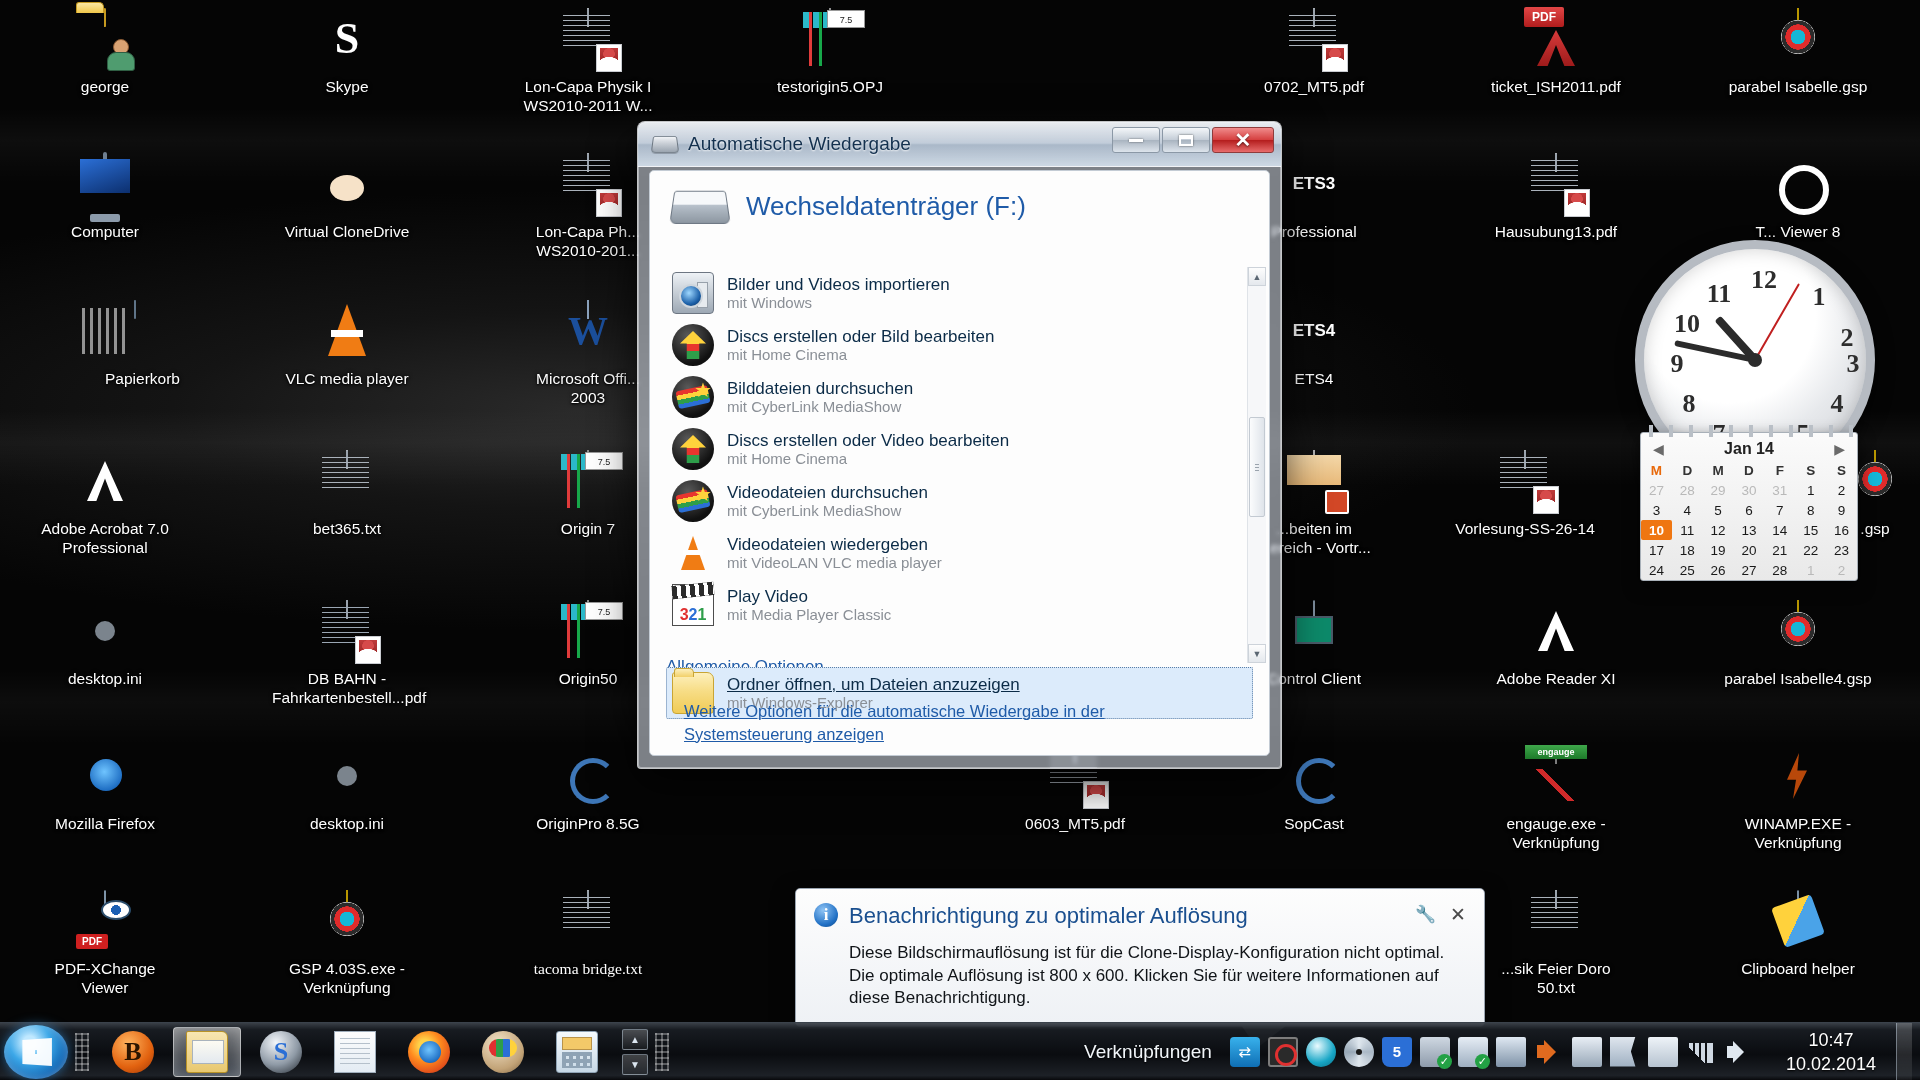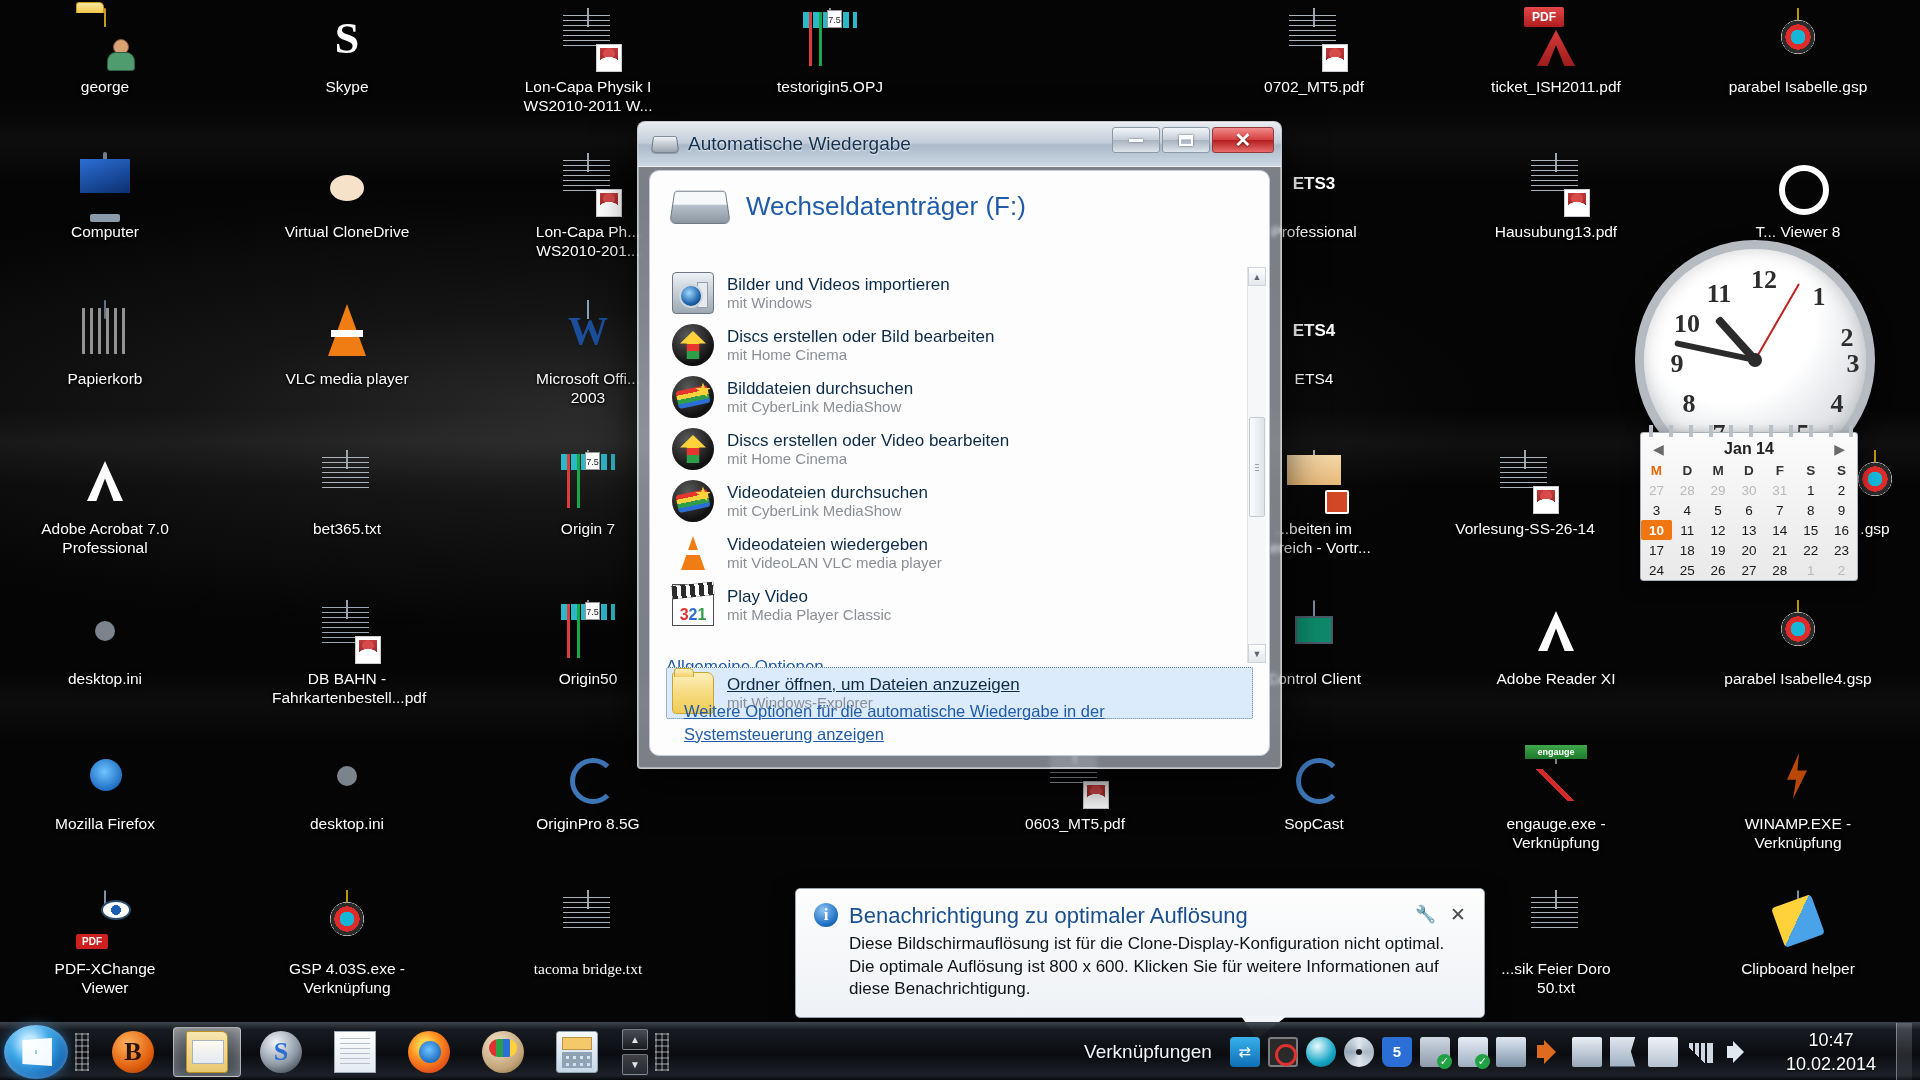--- a/index.html
+++ b/index.html
@@ -107,21 +107,21 @@
       background:radial-gradient(circle at 45% 40%,#6fc4ff,#1f6fc4 70%,#10396b);}
   .ic-gear{border-radius:50%;background:radial-gradient(circle at 40% 35%,#eceff2,#9fa8b2 70%,#6c757e);
       box-shadow:inset 0 0 0 8px #c3cad1;}
   .ic-gear::after{content:"";position:absolute;left:21px;top:21px;width:20px;height:20px;border-radius:50%;background:#7b848d;}
   .ic-origin{background:#fff;border:1px solid #8e8e8e;}
   .ic-origin .g{position:absolute;left:4px;top:4px;right:4px;bottom:4px;
       background:
         linear-gradient(90deg,transparent 0 6px,#e03b3b 6px 9px,transparent 9px 16px,#17a84a 16px 19px,transparent 19px 100%),
         repeating-linear-gradient(90deg,#2bb8c9 0 6px,transparent 6px 10px) ;
       background-size:100% 100%, 100% 16px; background-repeat:no-repeat;}
-  .ic-origin .grid{position:absolute;left:28px;top:2px;width:15px;height:18px;background:#fff;border:1px solid #999;
+  .ic-origin .grid{position:absolute;left:28px;top:2px;width:38px;height:18px;background:#fff;border:1px solid #999;
       font-size:9px;color:#222;line-height:18px;text-align:center;text-shadow:none;}
   .ic-gsp{background:linear-gradient(180deg,#ffe400,#f2c400);border:1px solid #b89700;}
   .ic-gsp::after{content:"";position:absolute;left:14px;top:12px;width:34px;height:34px;border-radius:50%;
       background:radial-gradient(circle at 50% 50%, #15b6d6 0 30%, #e02b2b 31% 52%, #2b2b2b 53% 68%, #d9d9d9 69% 100%);}
   .ic-teamviewer{border-radius:8px;background:linear-gradient(180deg,#2aa6e8,#0b6fb5);}
   .ic-teamviewer::after{content:"";position:absolute;left:12px;top:12px;width:38px;height:38px;border-radius:50%;
       border:6px solid #fff;}
   .ic-ets{background:linear-gradient(180deg,#17a352,#0c6c35);border-radius:4px;}
   .ic-ets .t{position:absolute;inset:0;color:#fff;font-size:17px;font-weight:bold;line-height:62px;text-align:center;text-shadow:none;}
   .ic-sopcast{border-radius:50%;background:radial-gradient(circle at 40% 32%,#fdfdfd,#bfc8d2 60%,#7d8793);}
@@ -211,21 +211,21 @@
      background:linear-gradient(180deg,#f4f7fa,#c3ccd6 50%,#a9b4c0 51%,#dde4ec);
      display:flex;align-items:center;justify-content:center;cursor:pointer;}
   .wbtn.close{width:62px;border-color:#8f3b3b;
      background:linear-gradient(180deg,#f08b8b,#d64141 48%,#b51f1f 52%,#e86b6b);}
   .wbtn .mini{width:14px;height:3px;background:#fff;box-shadow:0 0 2px rgba(0,0,0,.6);}
   .wbtn .maxi{width:14px;height:11px;border:2px solid #fff;border-top-width:4px;box-shadow:0 0 2px rgba(0,0,0,.6);}
   .wbtn .xx{color:#fff;font-size:20px;font-weight:bold;line-height:18px;text-shadow:0 1px 2px rgba(0,0,0,.55);}
 
   .ap-body{
     position:absolute;left:11px;right:11px;top:48px;bottom:12px;
-    background:#fdfdfd;border:1px solid #c3cbd4;border-radius:10px;
+    background:#fdfdfd;border:1px solid #c3cbd4;border-radius:5px;
   }
   .ap-header{display:flex;align-items:center;gap:18px;padding:18px 22px 6px;}
   .ap-driveicon{width:56px;height:34px;flex:none;position:relative;
       background:linear-gradient(180deg,#f6f8fa 0 45%,#b9c2cc 46%,#8d97a2 100%);
       border:1px solid #6e7884;border-radius:3px 3px 6px 6px;
       transform:perspective(46px) rotateX(14deg);}
   .ap-drivename{font-size:26px;color:#1f5ba8;}
   .ap-list{
     position:absolute;left:16px;right:16px;top:96px;bottom:92px;
     overflow:hidden;
@@ -291,21 +291,21 @@
   }
   #balloon .bl-head{display:flex;align-items:flex-start;gap:11px;}
   .bl-info{width:24px;height:24px;flex:none;border-radius:50%;
      background:radial-gradient(circle at 38% 30%,#8fc4f5,#1f6fc4 65%,#11457e);
      color:#fff;font-size:17px;font-weight:bold;text-align:center;line-height:24px;
      font-family:"Liberation Serif",serif;}
   .bl-title{font-size:22px;color:#1a4f8f;flex:1;}
   .bl-tools{display:flex;align-items:center;gap:14px;color:#4a4a4a;}
   .bl-wrench{font-size:17px;cursor:pointer;}
   .bl-close{font-size:19px;cursor:pointer;}
-  .bl-text{margin-top:4px;margin-left:35px;font-size:17px;color:#101418;line-height:1.33;}
+  .bl-text{margin-top:13px;margin-left:35px;font-size:17px;color:#101418;line-height:1.33;}
   #balloon .tail{position:absolute;left:445px;bottom:-22px;width:0;height:0;
       border-left:16px solid transparent;border-right:30px solid transparent;border-top:23px solid #f2f4f7;
       filter: drop-shadow(0 2px 1px rgba(0,0,0,.35));}
 
   
   #taskbar{
     position:absolute;left:0;bottom:0;width:1920px;height:58px;
     background:linear-gradient(180deg, rgba(60,66,74,.95) 0%, rgba(24,28,34,.97) 12%, rgba(10,12,16,.98) 55%, rgba(30,34,40,.97) 92%, rgba(8,9,12,1) 100%);
     border-top:1px solid rgba(150,170,190,.35);
     display:flex;align-items:center;
@@ -450,21 +450,21 @@
         <span class="cap">Professional</span>
       </div>
       <div class="dicon" style="left: 1481px; top: 153px;">
         <span class="glyph"><span class="ic-doc"><span class="lines"></span></span><span class="ic-pdfbadge"></span></span>
         <span class="cap">Hausubung13.pdf</span>
       </div>
       <div class="dicon" style="left: 1723px; top: 153px;">
         <span class="glyph"><span class="ic-teamviewer"></span></span>
         <span class="cap">T... Viewer 8</span>
       </div>
-      <div class="dicon" style="left: 30px; top: 300px;">
+      <div class="dicon" style="left: 30px; top: 300px; text-align: right;">
         <span class="glyph"><span class="ic-bin"></span></span>
         <span class="cap">Papierkorb</span>
       </div>
       <div class="dicon" style="left: 272px; top: 300px;">
         <span class="glyph"><span class="ic-vlc"><span class="cone"></span><span class="band"></span></span></span>
         <span class="cap">VLC media player</span>
       </div>
       <div class="dicon" style="left: 513px; top: 300px;">
         <span class="glyph"><span class="ic-word"><span class="w">W</span></span></span>
         <span class="cap">Microsoft Offi...

